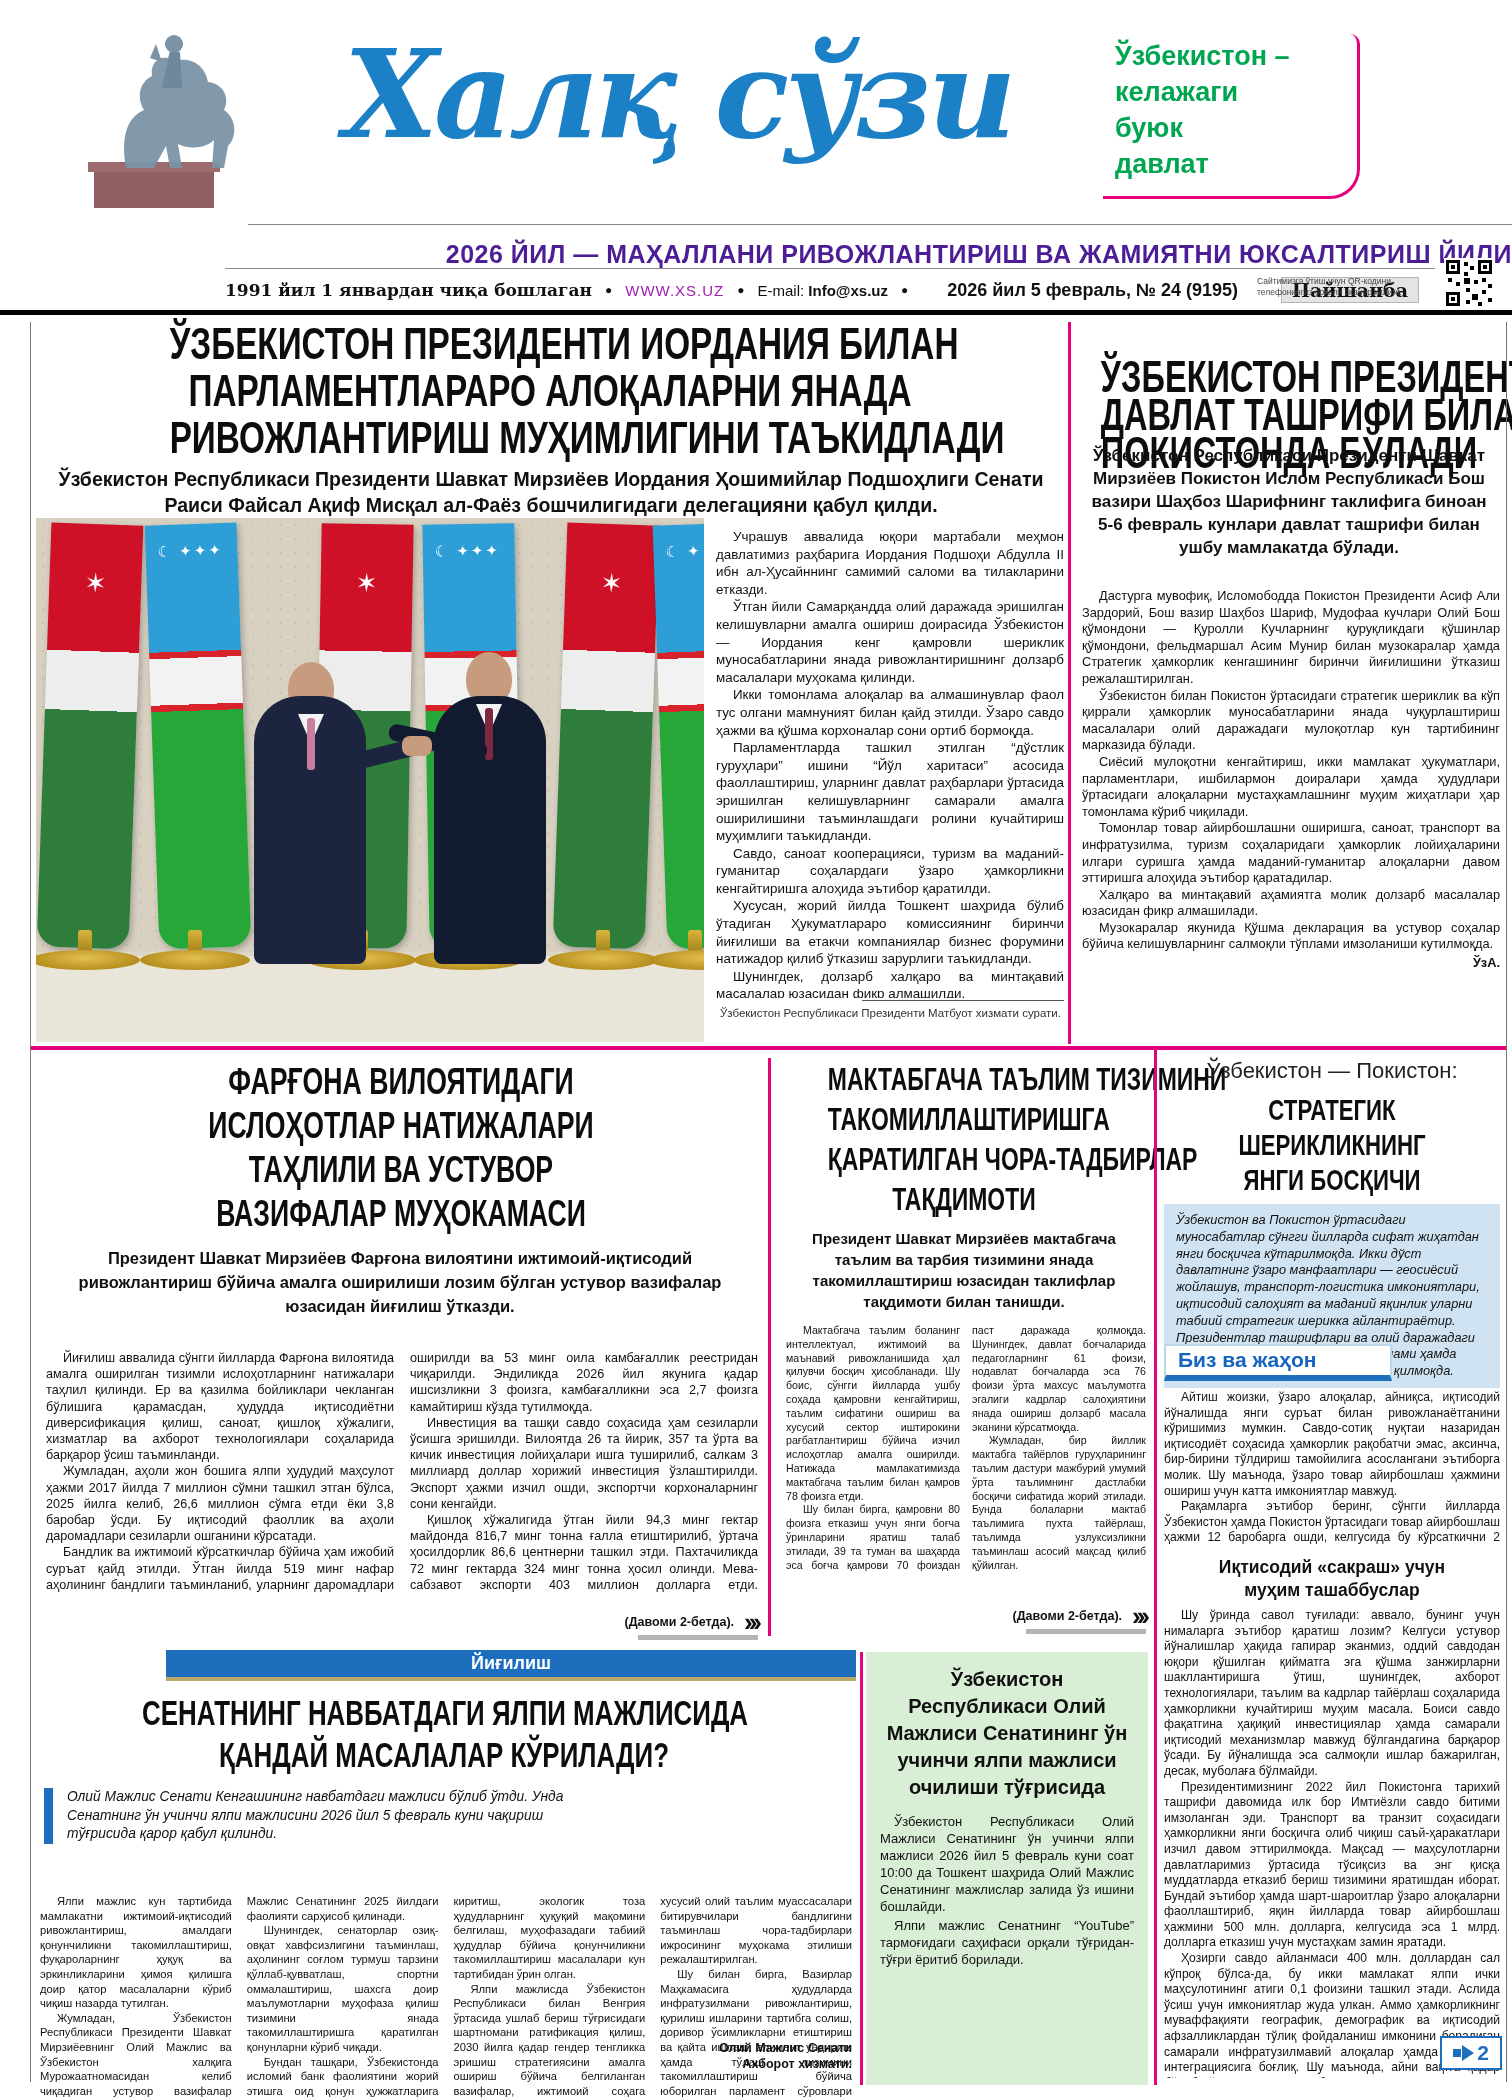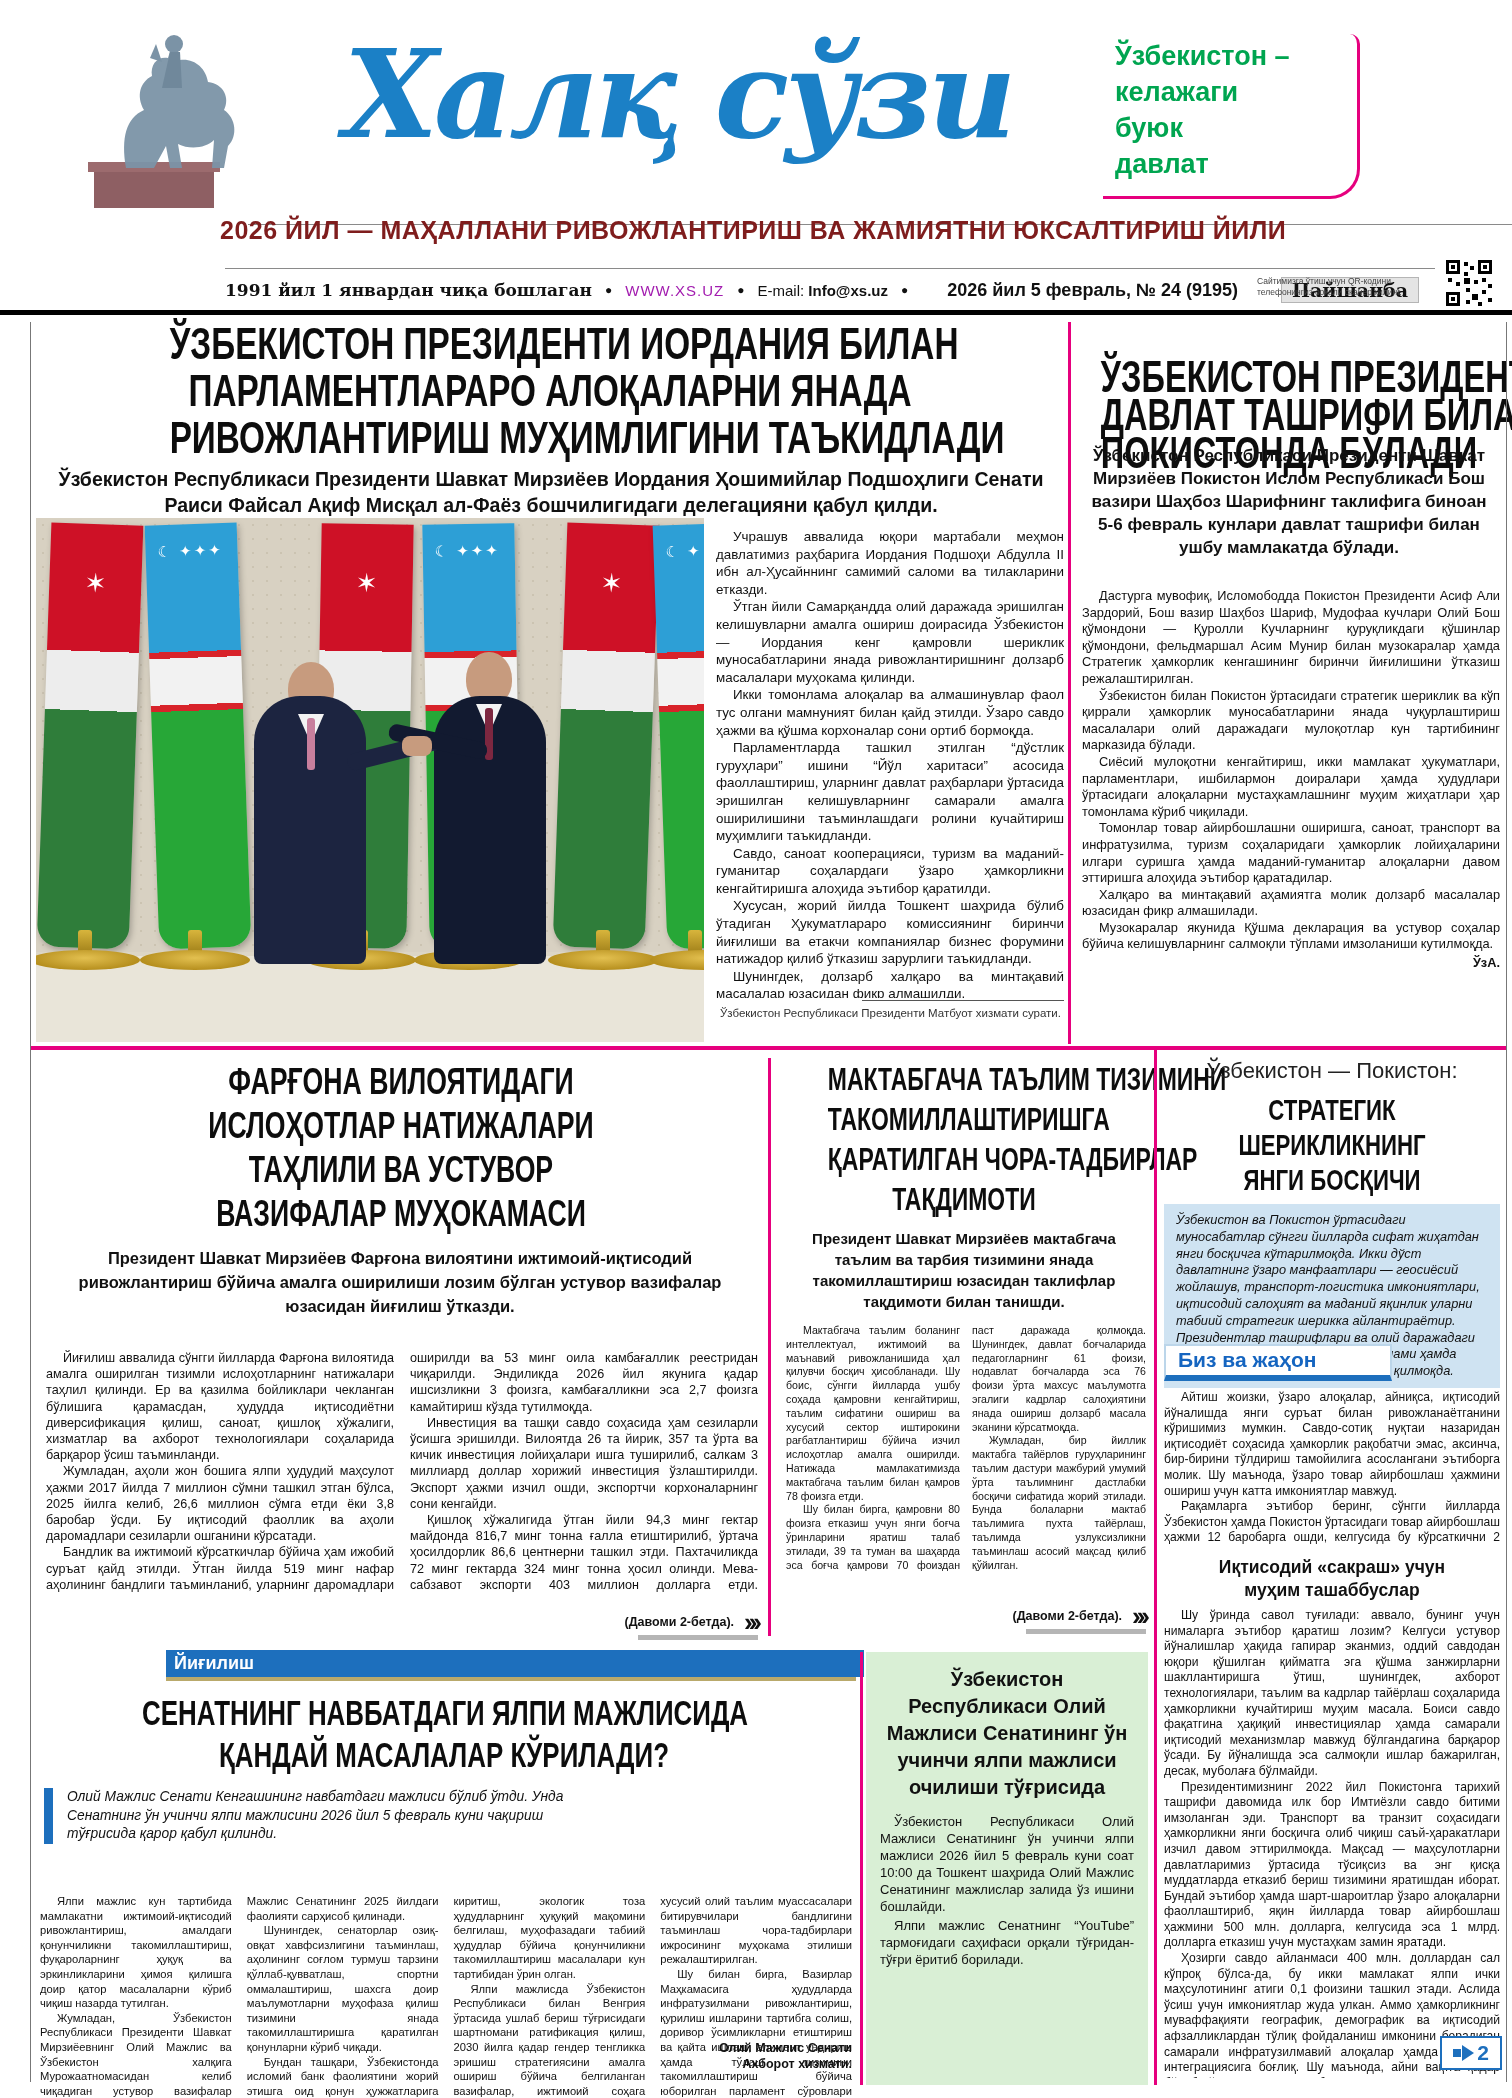--- a/index.html
+++ b/index.html
@@ -7,22 +7,22 @@
         font-family:"Liberation Sans",sans-serif;color:#111;overflow:hidden;}
   .abs{position:absolute;}
   
   .masthead{left:248px;top:6px;width:860px;height:176px;text-align:center;
             font-family:"DejaVu Serif",serif;font-weight:bold;font-style:italic;
             font-size:122px;line-height:176px;color:#1b80c6;letter-spacing:-4px;}
   .slogan{left:1103px;top:34px;width:226px;height:148px;padding:4px 16px 10px 12px;
           border-right:3px solid #e6007e;border-bottom:3px solid #e6007e;
           border-radius:0 10px 30px 0;
           font-weight:bold;font-size:27px;line-height:36px;color:#00a550;}
-  .banner{left:220px;top:216px;width:1292px;text-align:left;font-weight:bold;
-          font-size:25px;color:#7f1d1d;letter-spacing:.5px;}
+  .banner{left:220px;top:240px;width:1292px;text-align:right;font-weight:bold;
+          font-size:25px;color:#4c1d95;letter-spacing:.5px;}
   .hline{background:#8a8a8a;height:1px;}
   .infobar{left:225px;top:274px;width:1200px;height:32px;display:flex;align-items:center;gap:13px;}
   .founded{font-family:"DejaVu Serif",serif;font-weight:bold;font-size:17px;}
   .bullet{font-size:12px;}
   .site{font-size:15px;color:#a21caf;letter-spacing:1px;}
   .email{font-size:15px;}
   .email b{font-weight:bold;}
   .issue{font-weight:bold;font-size:18px;margin-left:26px;}
   .weekday{font-family:"DejaVu Serif",serif;font-weight:bold;font-size:19px;background:#e4e4e4;
            border:1px solid #b5b5b5;padding:1px 10px;margin-left:30px;}
@@ -84,21 +84,21 @@
   .pgmark{left:1440px;top:2036px;width:58px;height:30px;border:2px solid #1d6fbd;background:#fff;
           display:flex;align-items:center;justify-content:center;gap:3px;}
   .pgmark .arr{width:0;height:0;border-top:8px solid transparent;border-bottom:8px solid transparent;
                border-left:12px solid #1d6fbd;}
   .pgmark .arr-tail{width:8px;height:8px;background:#1d6fbd;margin-right:-2px;}
   .pgmark .num{font-weight:bold;font-size:21px;color:#1d6fbd;}
   
   .leftrail{left:30px;top:322px;width:1px;height:1760px;background:#777;}
   .rightrail{left:1506px;top:322px;width:1px;height:1760px;background:#777;}
   .tab{left:166px;top:1650px;width:690px;height:27px;background:#1d6fbd;color:#fff;
-       font-weight:bold;font-size:18px;text-align:left;line-height:27px;padding-left:8px;}
+       font-weight:bold;font-size:18px;text-align:center;line-height:27px;}
   .tab-under{left:166px;top:1677px;width:690px;height:4px;background:#b9a96b;}
   .sen-hl{left:36px;top:1692px;width:816px;font-size:35px;line-height:42px;}
   .sen-intro{left:44px;top:1788px;width:506px;border-left:9px solid #1d6fbd;padding-left:14px;
              font-style:italic;font-size:13.8px;line-height:18.5px;}
   .sen-body{left:40px;top:1862px;width:812px;height:226px;column-count:4;column-gap:15px;
             font-size:11.2px;line-height:14.6px;text-align:justify;overflow:hidden;margin-top:32px;}
   .sen-sig{left:648px;top:2040px;width:204px;text-align:right;font-weight:bold;
            font-size:12.5px;line-height:16px;}
   .greenbox{left:866px;top:1652px;width:254px;height:405px;background:#d9efd5;
             padding:10px 14px 18px;}

